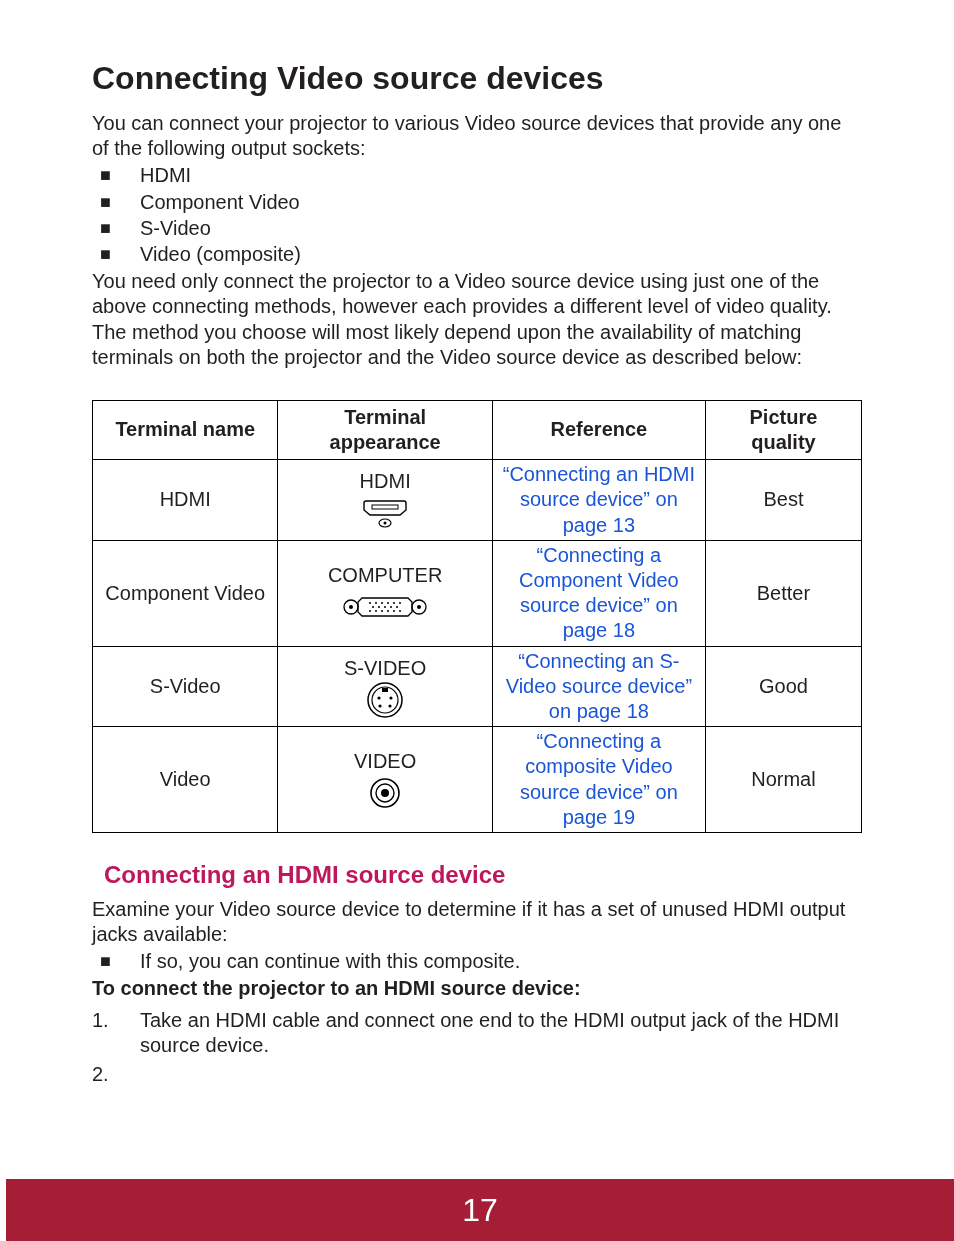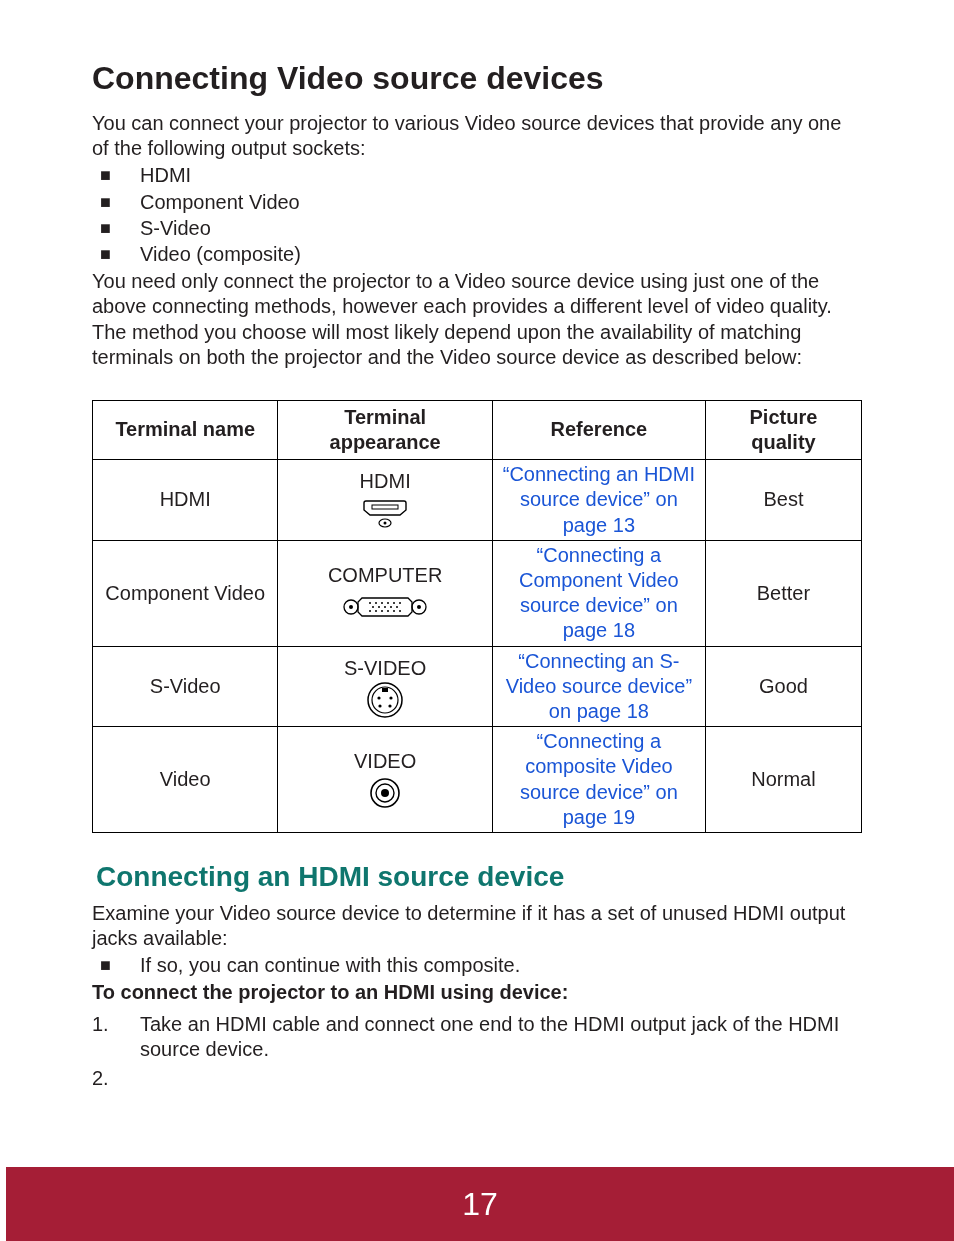--- a/index.html
+++ b/index.html
@@ -21,24 +21,24 @@
     right: 92px;
     top: 60px;
   }
   h1 {
     font-size: 32px;
     font-weight: bold;
     margin: 0 0 14px 0;
     color: #231f20;
   }
   h2 {
-    font-size: 28px;
+    font-size: 24px;
     font-weight: bold;
-    margin: 28px 0 8px 4px;
-    color: #0f766e;
+    margin: 28px 0 8px 12px;
+    color: #be185d;
   }
   p, li, td, th {
     font-size: 20px;
     line-height: 1.26;
   }
   p { margin: 0 0 2px 0; }
   .bullet-list {
     list-style: none;
     padding: 0;
     margin: 2px 0 2px 0;
@@ -103,21 +103,21 @@
     position: absolute;
     left: 0;
     top: 0;
     width: 34px;
   }
   .footer {
     position: absolute;
     left: 6px;
     right: 0;
     bottom: 0;
-    height: 74px;
+    height: 62px;
     background: #a51e36;
     color: #fff;
     font-size: 32px;
     display: flex;
     align-items: center;
     justify-content: center;
   }
 </style>
 </head>
 <body>
@@ -250,21 +250,21 @@
     </table>
 
     <h2>Connecting an HDMI source device</h2>
 
     <p>Examine your Video source device to determine if it has a set of unused HDMI output jacks available:</p>
 
     <ul class="bullet-list">
       <li>If so, you can continue with this composite.</li>
     </ul>
 
-    <p class="bold">To connect the projector to an HDMI using device:</p>
+    <p class="bold">To connect the projector to an HDMI source device:</p>
 
     <ol class="ol">
       <li>
         <span class="num">1.</span>
         <span>Take an HDMI cable and connect one end to the HDMI output jack of the HDMI source device.</span>
       </li>
       <li>
         <span class="num">2.</span>
       </li>
     </ol>

